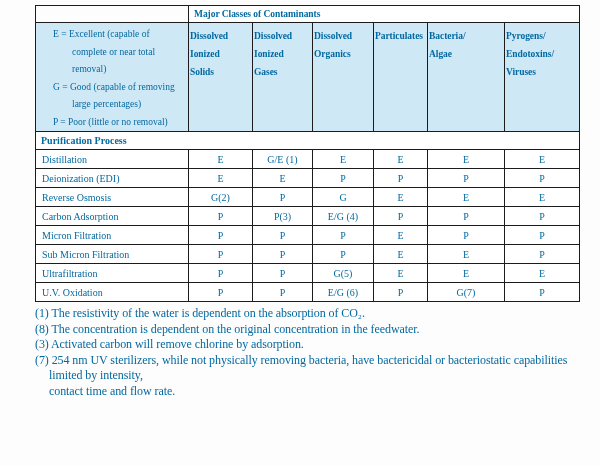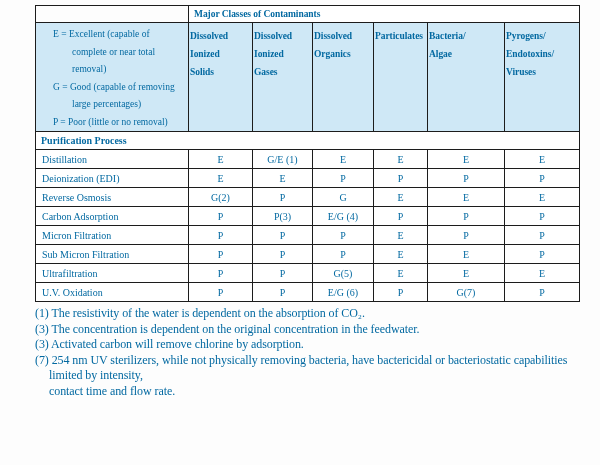--- a/index.html
+++ b/index.html
@@ -212,19 +212,19 @@
       <td class="val">E/G (6)</td>
       <td class="val">P</td>
       <td class="val">G(7)</td>
       <td class="val">P</td>
     </tr>
   </tbody>
     </table>
 
   <div class="footnotes">
     <div class="footnote">(1) The resistivity of the water is dependent on the absorption of CO₂.</div>
-    <div class="footnote">(3) The concentration is dependent on the original concentration in the feedwater.</div>
+    <div class="footnote">(8) The concentration is dependent on the original concentration in the feedwater.</div>
     <div class="footnote">(3) Activated carbon will remove chlorine by adsorption.</div>
     <div class="footnote">(7) 254 nm UV sterilizers, while not physically removing bacteria, have bactericidal or bacteriostatic capabilities limited by intensity,
 contact time and flow rate.</div>
   </div>
 
 </div>
 
 </body></html>

